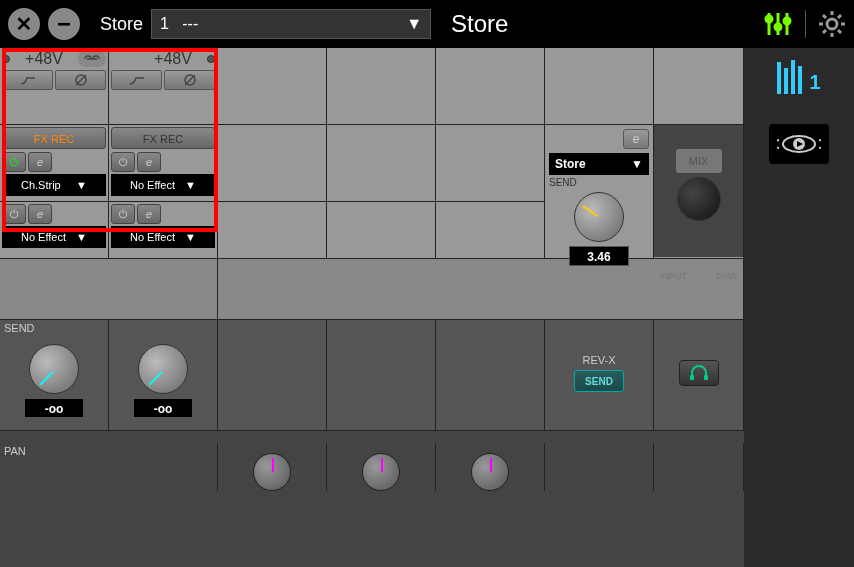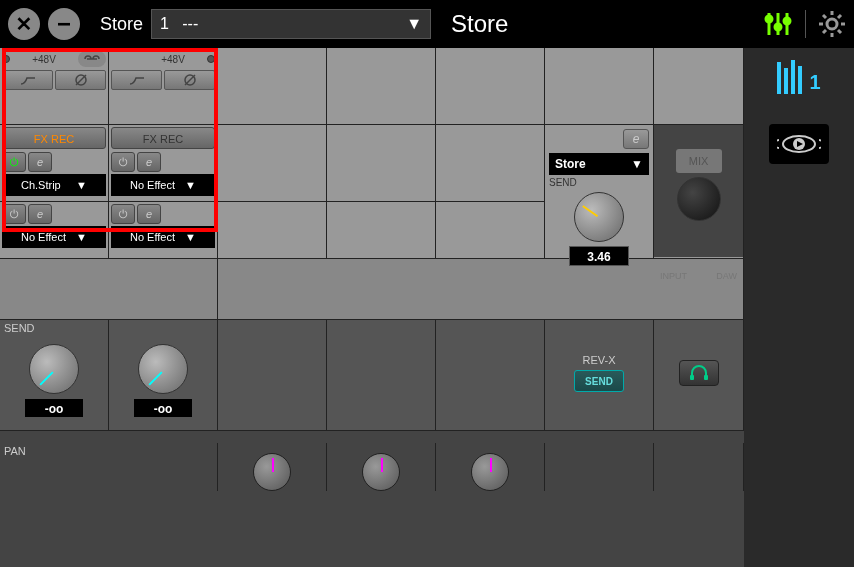--- a/index.html
+++ b/index.html
@@ -26,21 +26,21 @@
 
 .row { display: flex; border-bottom: 1px solid #222; }
 .cell { width: 109px; border-right: 1px solid #222; background: #999; position: relative; }
 .cell-dark { background: #444; }
 
 
 .red-box { position: absolute; top: 48px; left: 2px; width: 216px; height: 184px; border: 4px solid #f00; z-index: 10; pointer-events: none; }
 
 
 .ch-top { height: 76px; padding: 2px; }
-.phantom-row { display: flex; align-items: center; justify-content: space-between; height: 18px; font-size: 10px; color: #333; }
+.phantom-row { display: flex; align-items: center; justify-content: space-between; height: 18px; font-size: 16px; color: #333; }
 .phantom-led { width: 8px; height: 8px; border-radius: 50%; background: #555; border: 1px solid #333; }
 .link-icon { width: 28px; height: 16px; background: #888; border-radius: 8px; display: flex; align-items: center; justify-content: center; }
 .btn-row { display: flex; gap: 2px; margin-top: 2px; }
 .small-btn { flex: 1; height: 20px; background: linear-gradient(#999, #777); border: 1px solid #555; border-radius: 2px; display: flex; align-items: center; justify-content: center; cursor: pointer; font-size: 12px; }
 
 
 .fx-row { height: 76px; padding: 2px; }
 .fx-rec { height: 22px; background: linear-gradient(#888, #666); border: 1px solid #444; border-radius: 3px; text-align: center; line-height: 22px; font-size: 11px; color: #333; cursor: pointer; margin-bottom: 3px; }
 .fx-rec.active { color: #f80; }
 .power-row { display: flex; gap: 2px; margin-bottom: 2px; }

